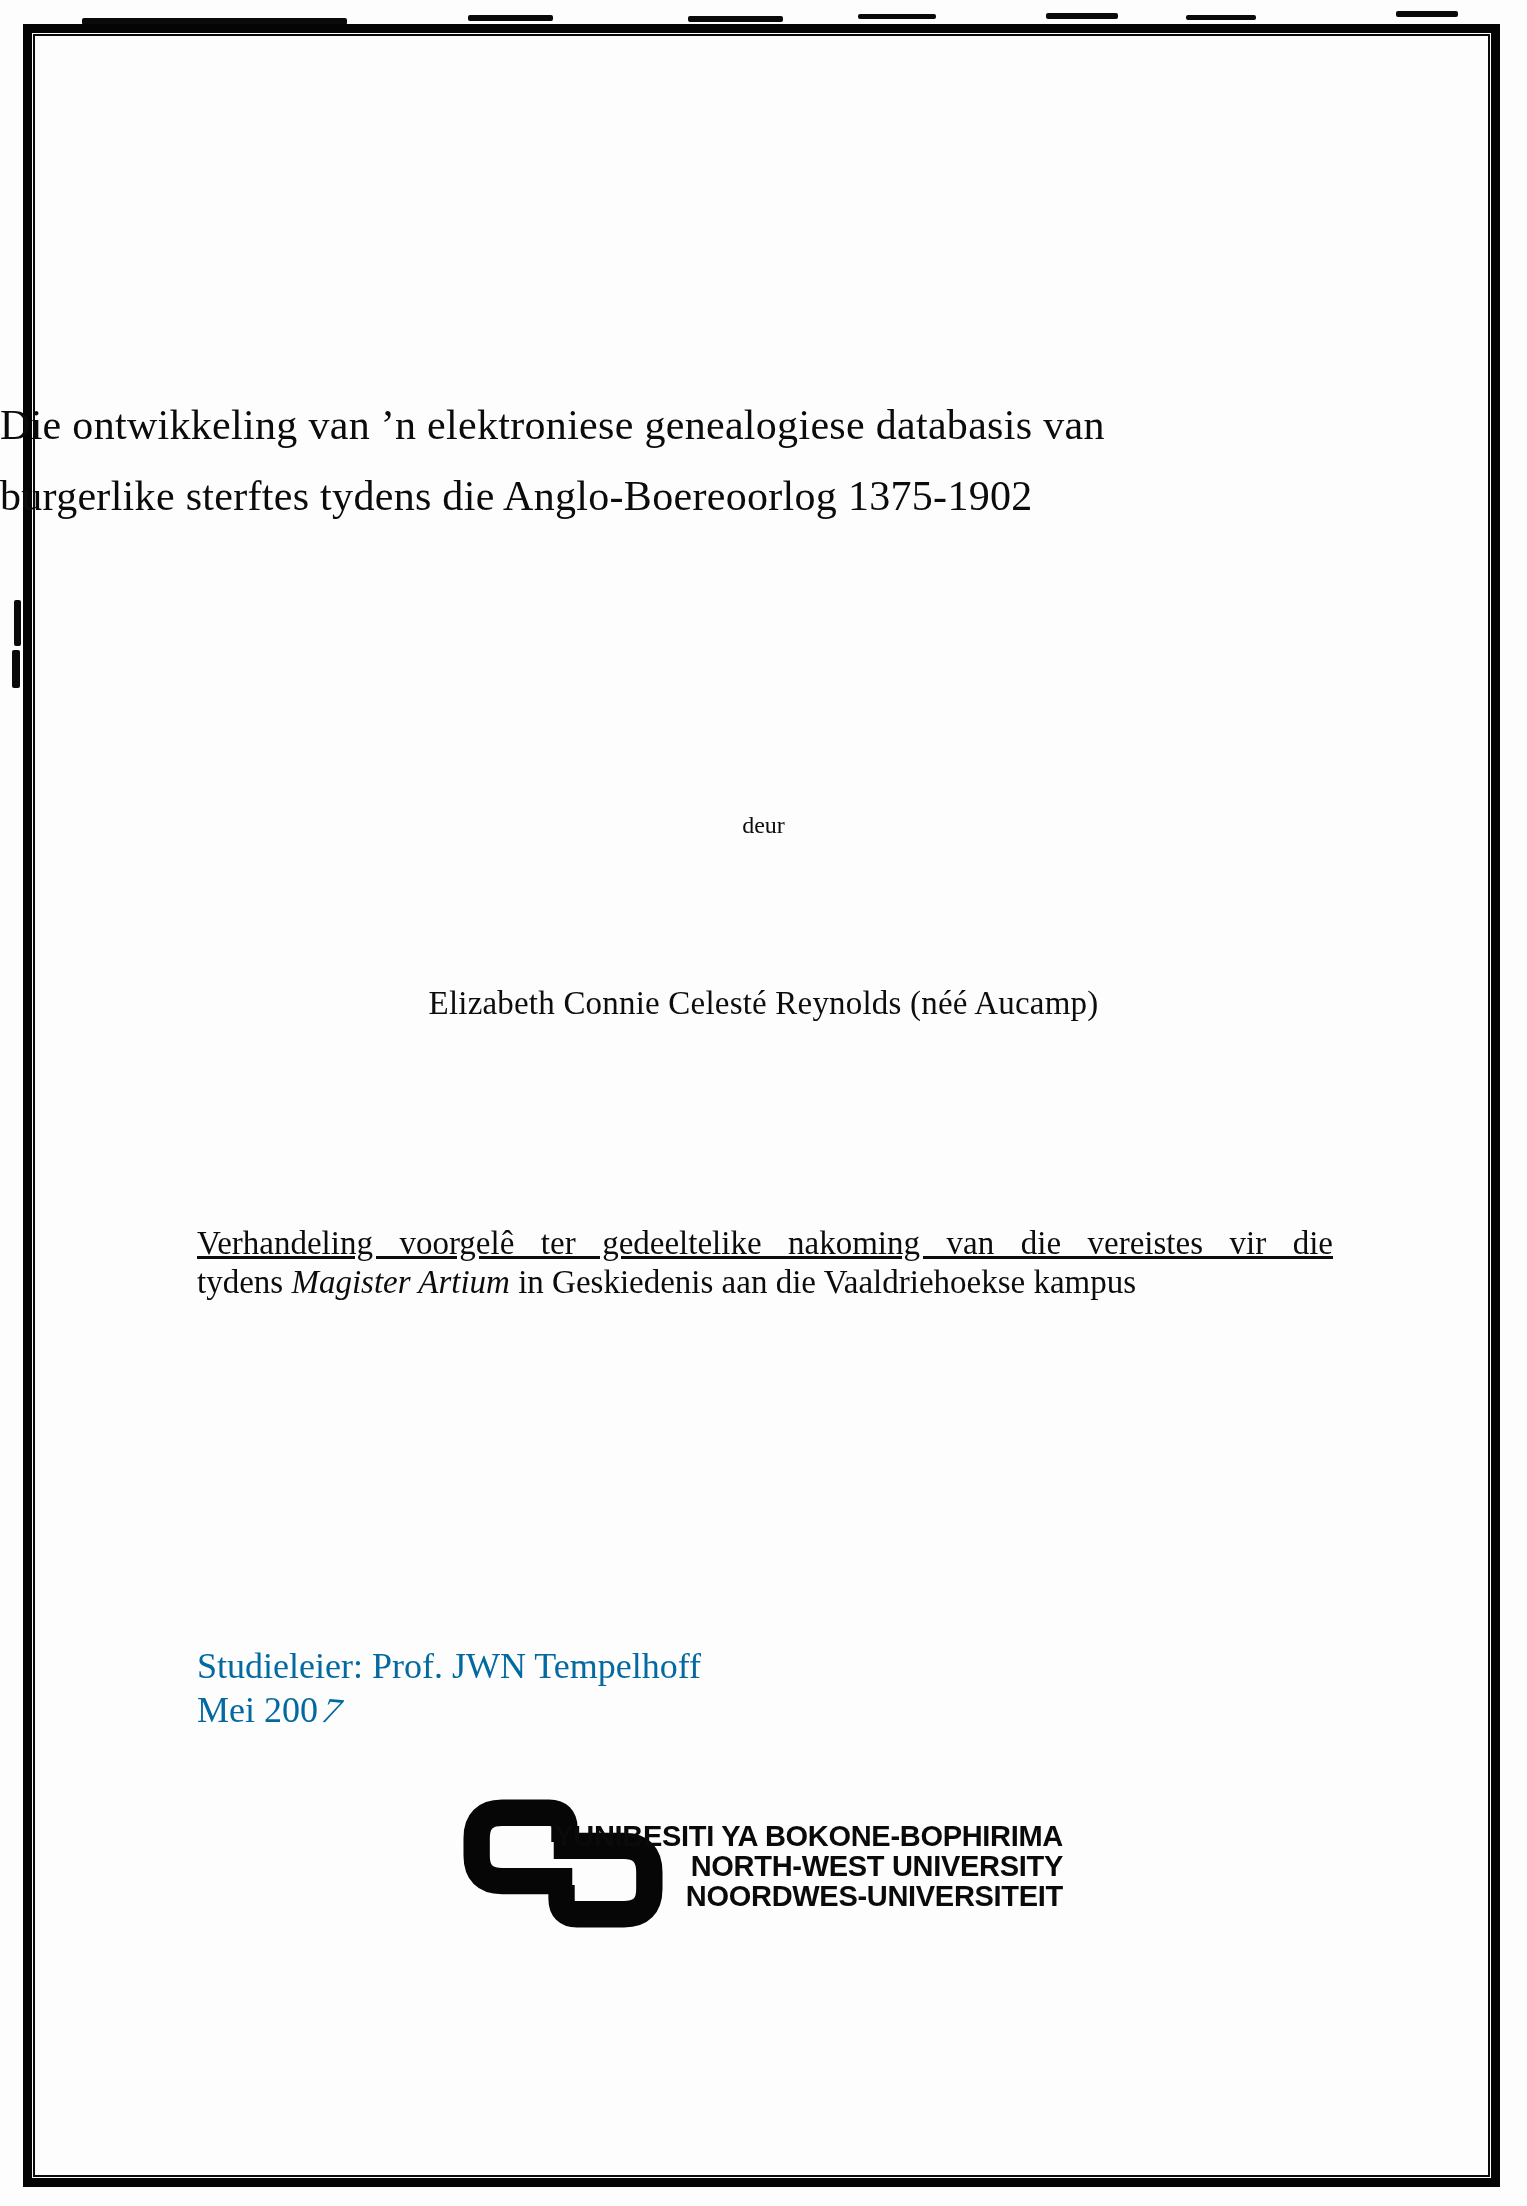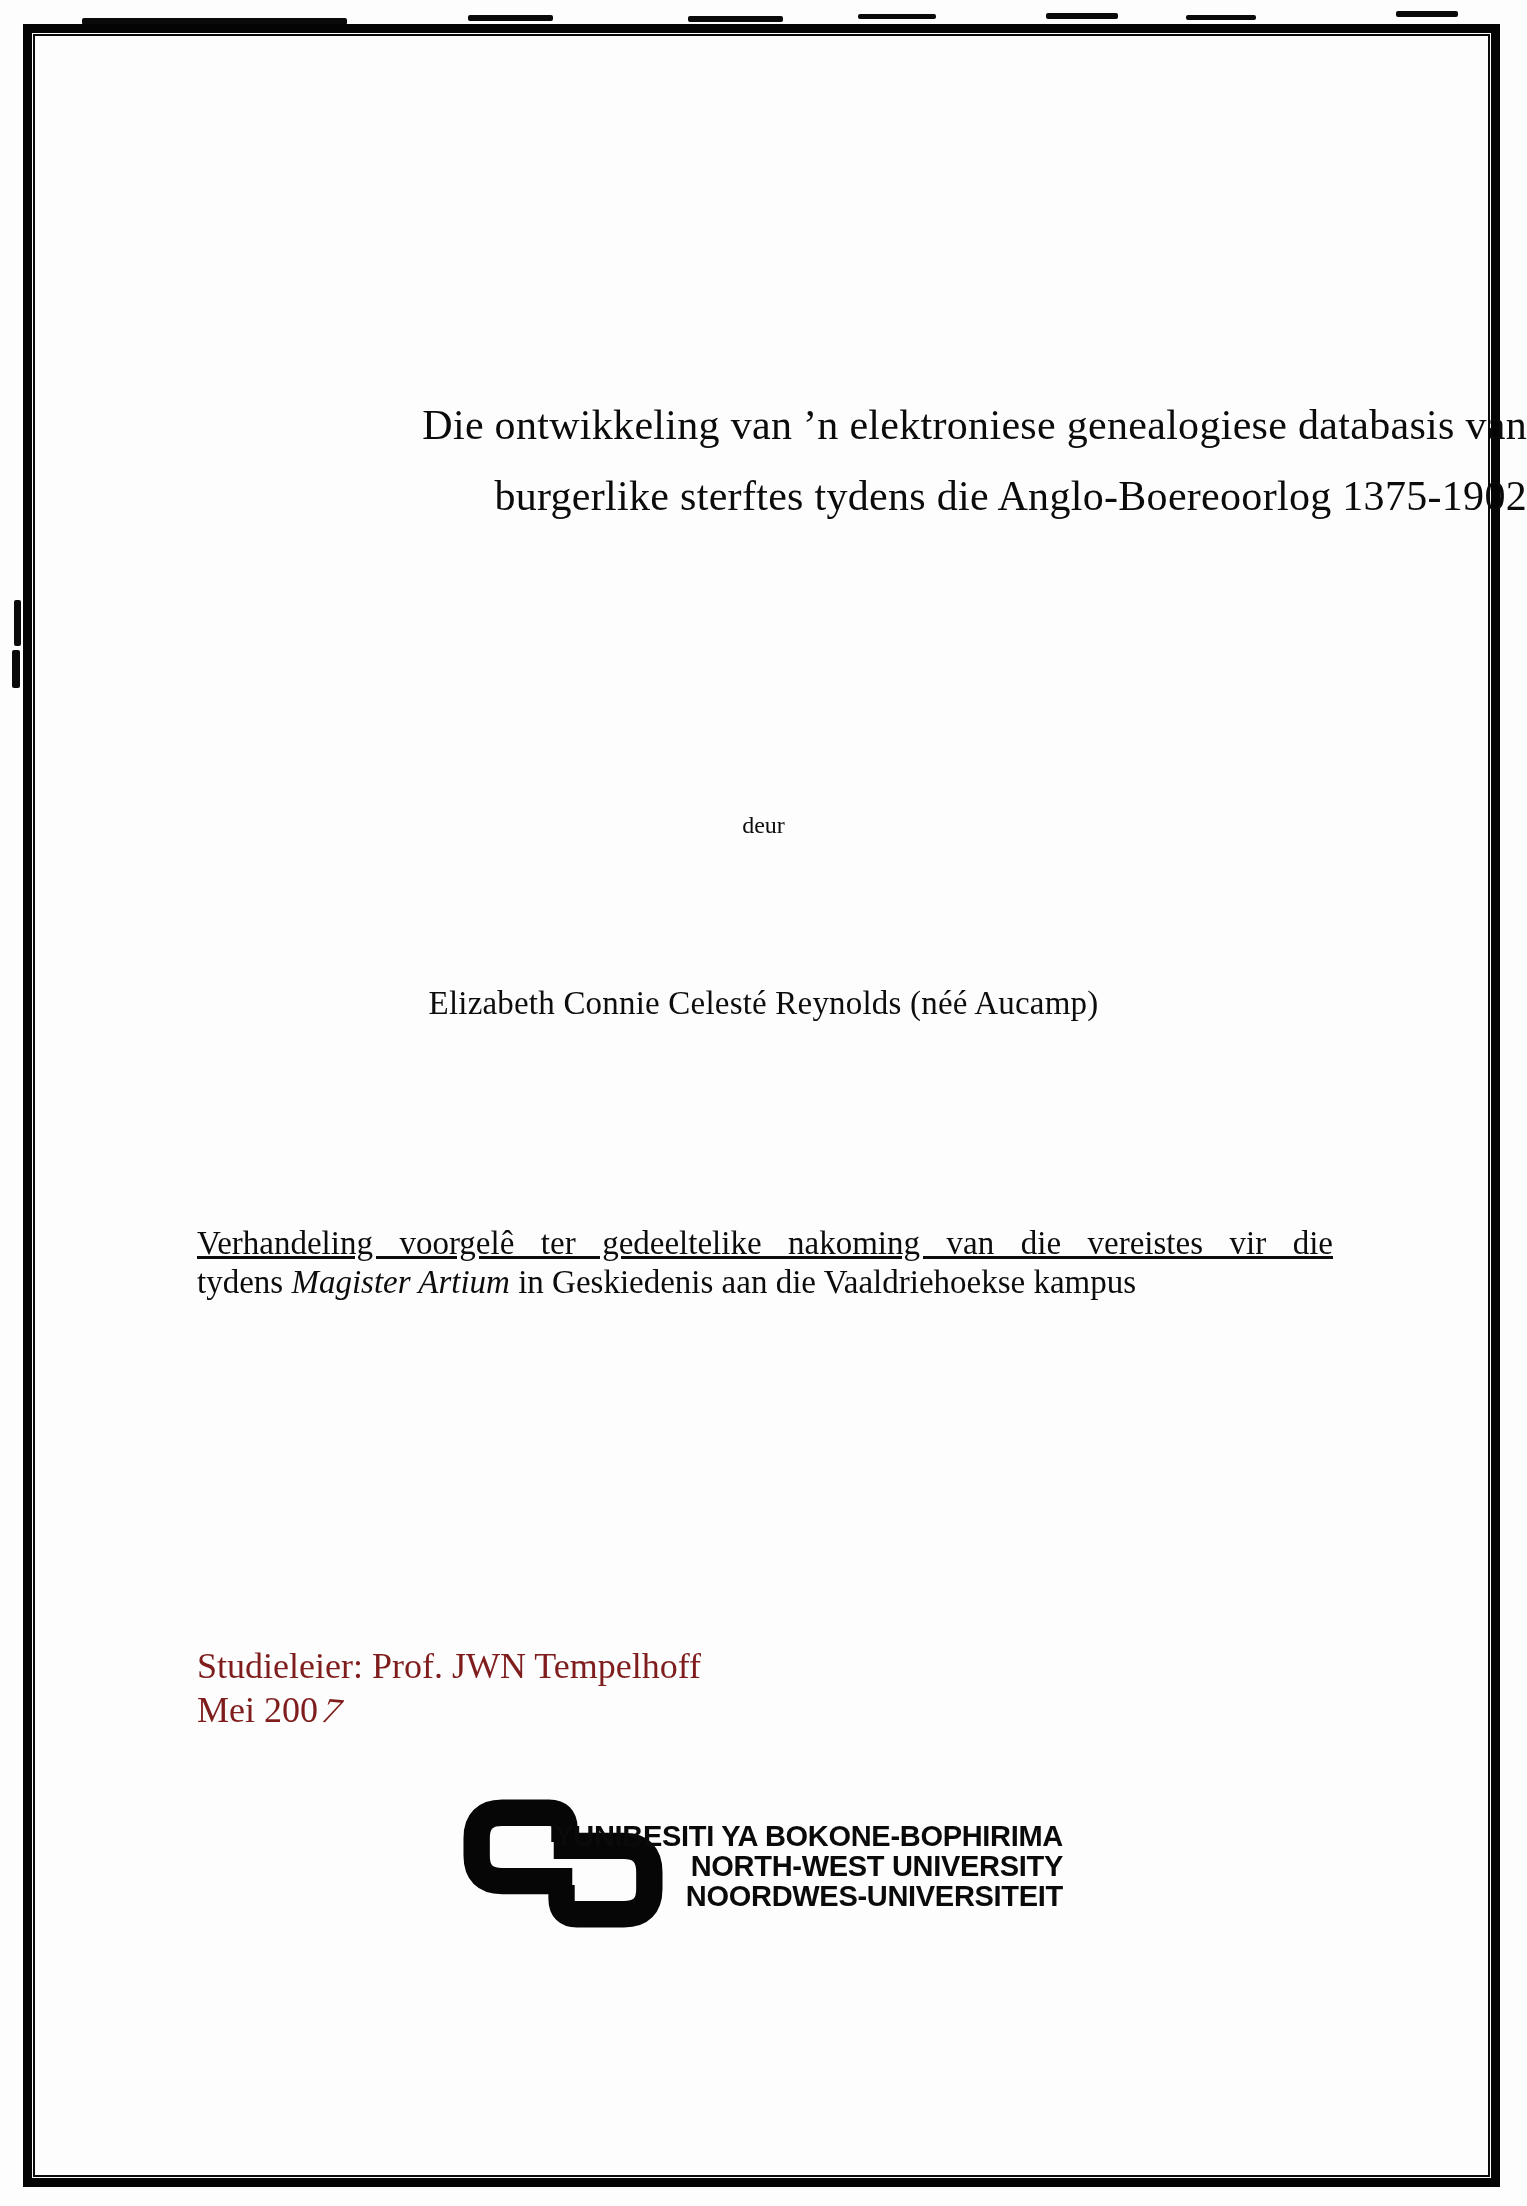--- a/index.html
+++ b/index.html
@@ -44,21 +44,21 @@
   .n6 { left: 1186px; top: 15px;  width: 70px;  height: 5px; }
   .n7 { left: 1396px; top: 11px;  width: 62px;  height: 6px; }
   .n8 { left: 14px;   top: 600px; width: 7px;   height: 46px; }
   .n9 { left: 12px;   top: 650px; width: 8px;   height: 38px; }
 
   .thesis-title {
     position: absolute;
     left: 0;
     top: 390px;
     width: 1527px;
-    text-align: right;
+    text-align: left;
     font-size: 42px;
     line-height: 71px;
     letter-spacing: 0.3px;
     color: #0b0b0b;
   }
   .byline-deur {
     position: absolute;
     left: 0;
     top: 805px;
     width: 1527px;
@@ -91,21 +91,21 @@
     text-decoration: underline;
   }
   .statement .it { font-style: italic; }
   .footer-block {
     position: absolute;
     left: 197px;
     top: 1644px;
     width: 900px;
     font-size: 36px;
     line-height: 44px;
-    color: #7f1d1d;
+    color: #0369a1;
   }
   .seven {
     display: inline-block;
     transform: rotate(5deg) skewX(-16deg);
     transform-origin: 20% 80%;
   }
   .logo-mark {
     position: absolute;
     left: 463px;
     top: 1799px;

